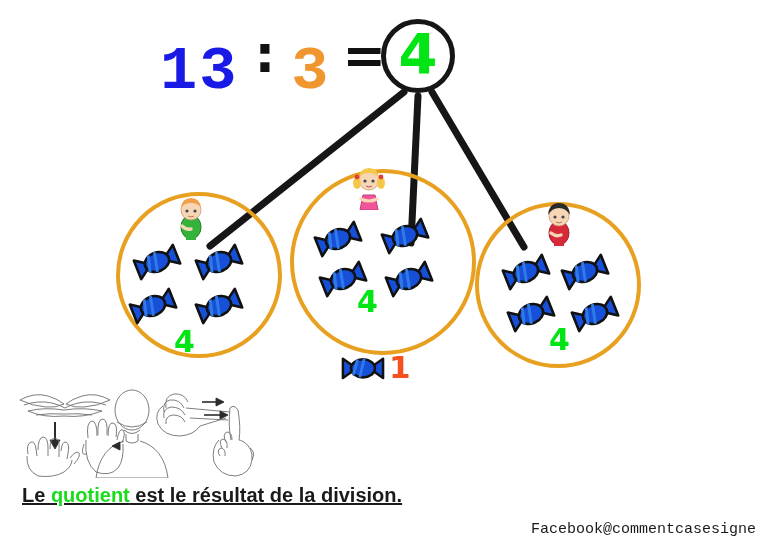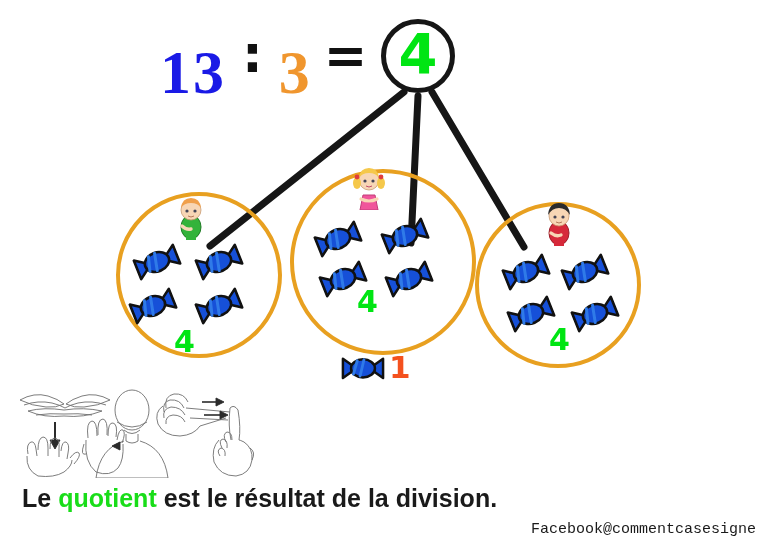--- a/index.html
+++ b/index.html
@@ -22,21 +22,21 @@
   .eq {
     position: absolute;
     top: 16px;
     left: 160px;
     height: 84px;
     display: flex;
     align-items: center;
     gap: 0px;
   }
   .eq-term {
-    font-family: Liberation Serif, serif;
+    font-family: Liberation Mono, monospace;
     font-weight: bold;
     font-size: 62px;
     line-height: 1;
     margin-top: 28px;
   }
   .eq-dividend { color: #1a1ae6; letter-spacing: 2px; }
   .eq-colon {
     color: #111111;
     font-size: 52px;
     font-weight: bold;
@@ -158,23 +158,24 @@
   }
   #sign-panel svg { display: block; width: 100%; height: 100%; }
 
   
   #caption {
     position: absolute;
     left: 22px;
     top: 484px;
     font-family: "Liberation Sans", sans-serif;
     font-weight: bold;
-    font-size: 25px;
+    font-size: 20px;
     color: #1a1a1a;
     white-space: nowrap;
+    text-decoration: underline;
   }
   #caption .hl { color: #19dd19; }
 
   #credit {
     position: absolute;
     right: 12px;
     top: 521px;
     font-family: Liberation Mono, monospace;
     font-size: 15px;
     color: #1a1a1a;

